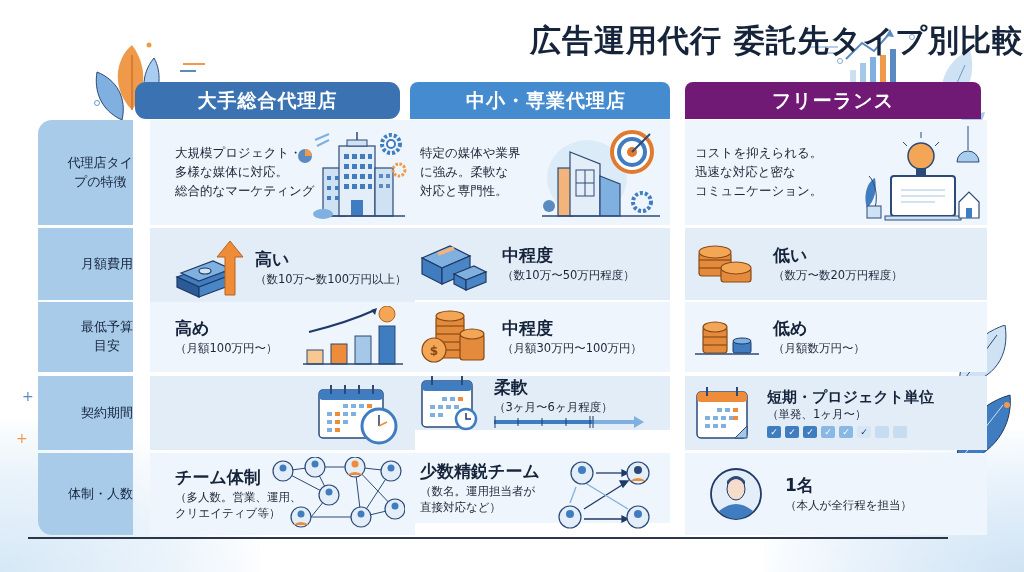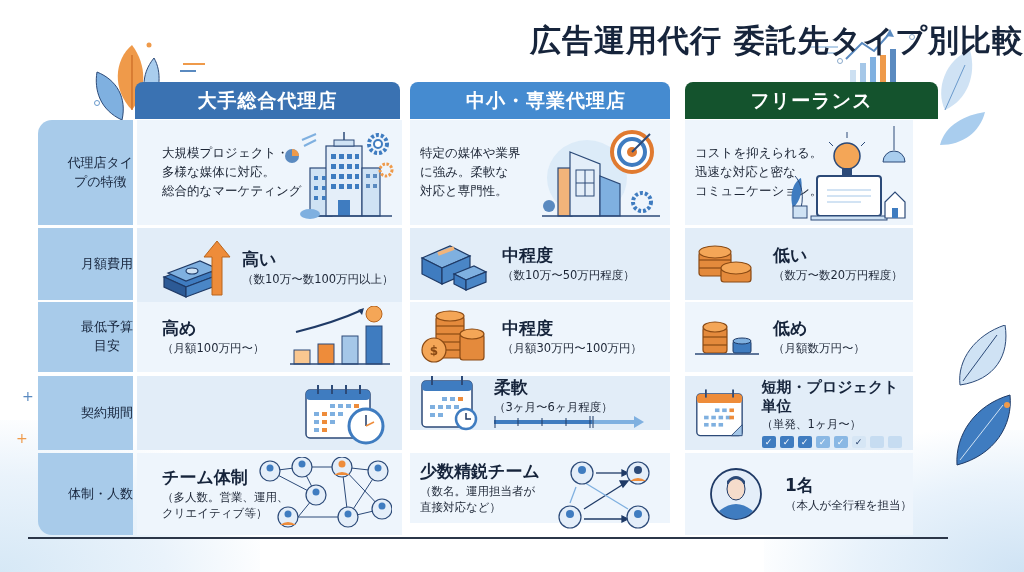--- a/index.html
+++ b/index.html
@@ -11,31 +11,31 @@
   .bg-wave-right { position: absolute; right: 0; top: 430px; width: 260px; height: 142px;
     background: radial-gradient(ellipse at 100% 100%, #cfe3f4 0%, #e8f2fb 45%, rgba(255,255,255,0) 75%); }
 
   .title { position: absolute; top: 20px; left: 0; width: 1024px; text-align: right;
     font-size: 31px; font-weight: bold; color: #16243b; letter-spacing: 1px; }
 
   .deco { position: absolute; }
 
   .header-cell { position: absolute; top: 82px; height: 37px; border-radius: 8px 8px 0 0;
     color: #fff; font-weight: bold; font-size: 19px; display: flex; align-items: center; justify-content: center; letter-spacing: 1px; }
-  .h1 { left: 135px; width: 265px; background: #3a72b2; }
+  .h1 { left: 135px; width: 265px; background: #3a72b2; border-radius: 11px; }
   .h2 { left: 410px; width: 260px; background: #458bd0; padding-left: 12px; }
-  .h3 { left: 685px; width: 253px; background: #14532d; }
+  .h3 { left: 685px; width: 296px; background: #701a75; }
 
   .label-col { position: absolute; left: 38px; width: 95px; display: flex; align-items: center; justify-content: flex-end;
     text-align: center; font-weight: normal; font-size: 13px; line-height: 1.45; background: #a8cbea; color: #16243b; }
 
   .cell { position: absolute; display: flex; align-items: center; padding-left: 10px; }
-  .c1 { left: 137px; width: 265px; padding-left: 25px; }
+  .c1 { left: 150px; width: 265px; padding-left: 25px; }
   .c2 { left: 410px; width: 260px; }
-  .c3 { left: 685px; width: 228px; }
+  .c3 { left: 685px; width: 302px; }
   .odd { background: #eef5fc; }
   .even { background: #e2edf8; }
 
   .desc { font-size: 12.5px; line-height: 1.5; color: #1c2535; font-weight: 500; }
   .big { font-size: 17px; font-weight: bold; color: #16243b; line-height: 1.25; }
   .sub { font-size: 11.5px; color: #1c2535; line-height: 1.4; }
 
   .bottom-line { position: absolute; left: 28px; top: 537px; width: 920px; height: 2px; background: #2b3648; }
 
   svg { display: block; }

